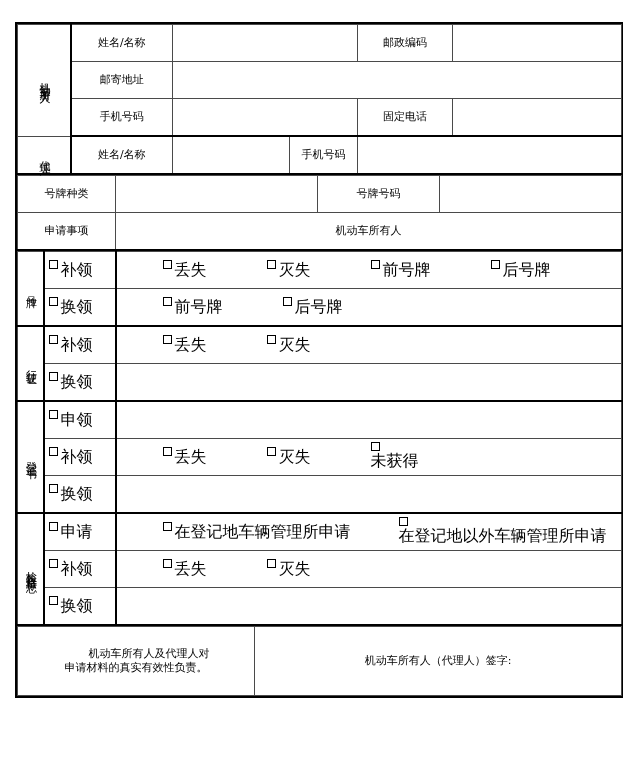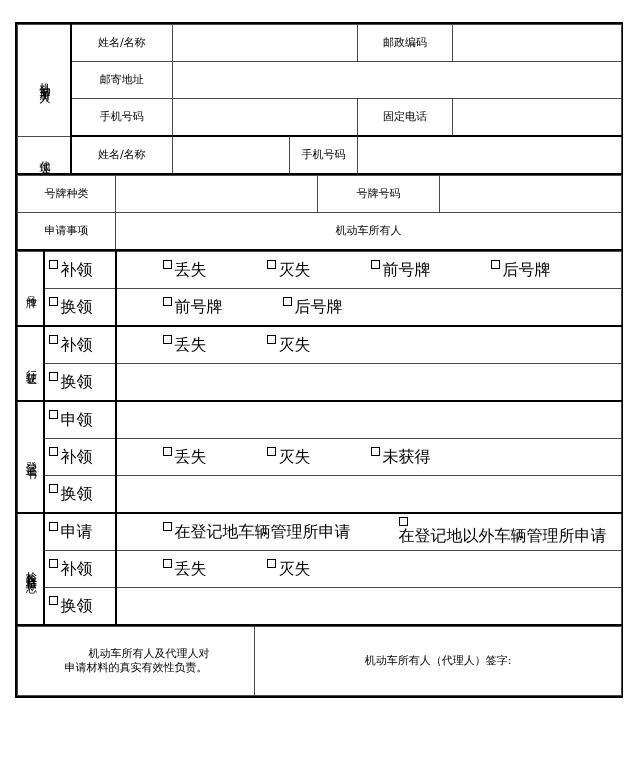--- a/index.html
+++ b/index.html
@@ -328,21 +328,21 @@
               <span class="cb-item" style="margin-left: 42px;">
                 <span class="cb-box"></span>
                 <span>丢失</span>
               </span>
               <span style="display: inline-block; width: 60px;"></span>
               <span class="cb-item" style="margin-left: 0px;">
                 <span class="cb-box"></span>
                 <span>灭失</span>
               </span>
               <span style="display: inline-block; width: 60px;"></span>
-              <span class="cb-item" style="margin-left: 0px;">
+              <span class="cb-item" style="margin-left: 0px; flex-direction: column;">
                 <span class="cb-box"></span>
                 <span>未获得</span>
               </span>
             </div>
           </td>
         </tr>
         <tr>
           <td class="cb-cell thick-right thick-bottom">
             <div class="cb-row-inner">
               <span class="cb-item">

